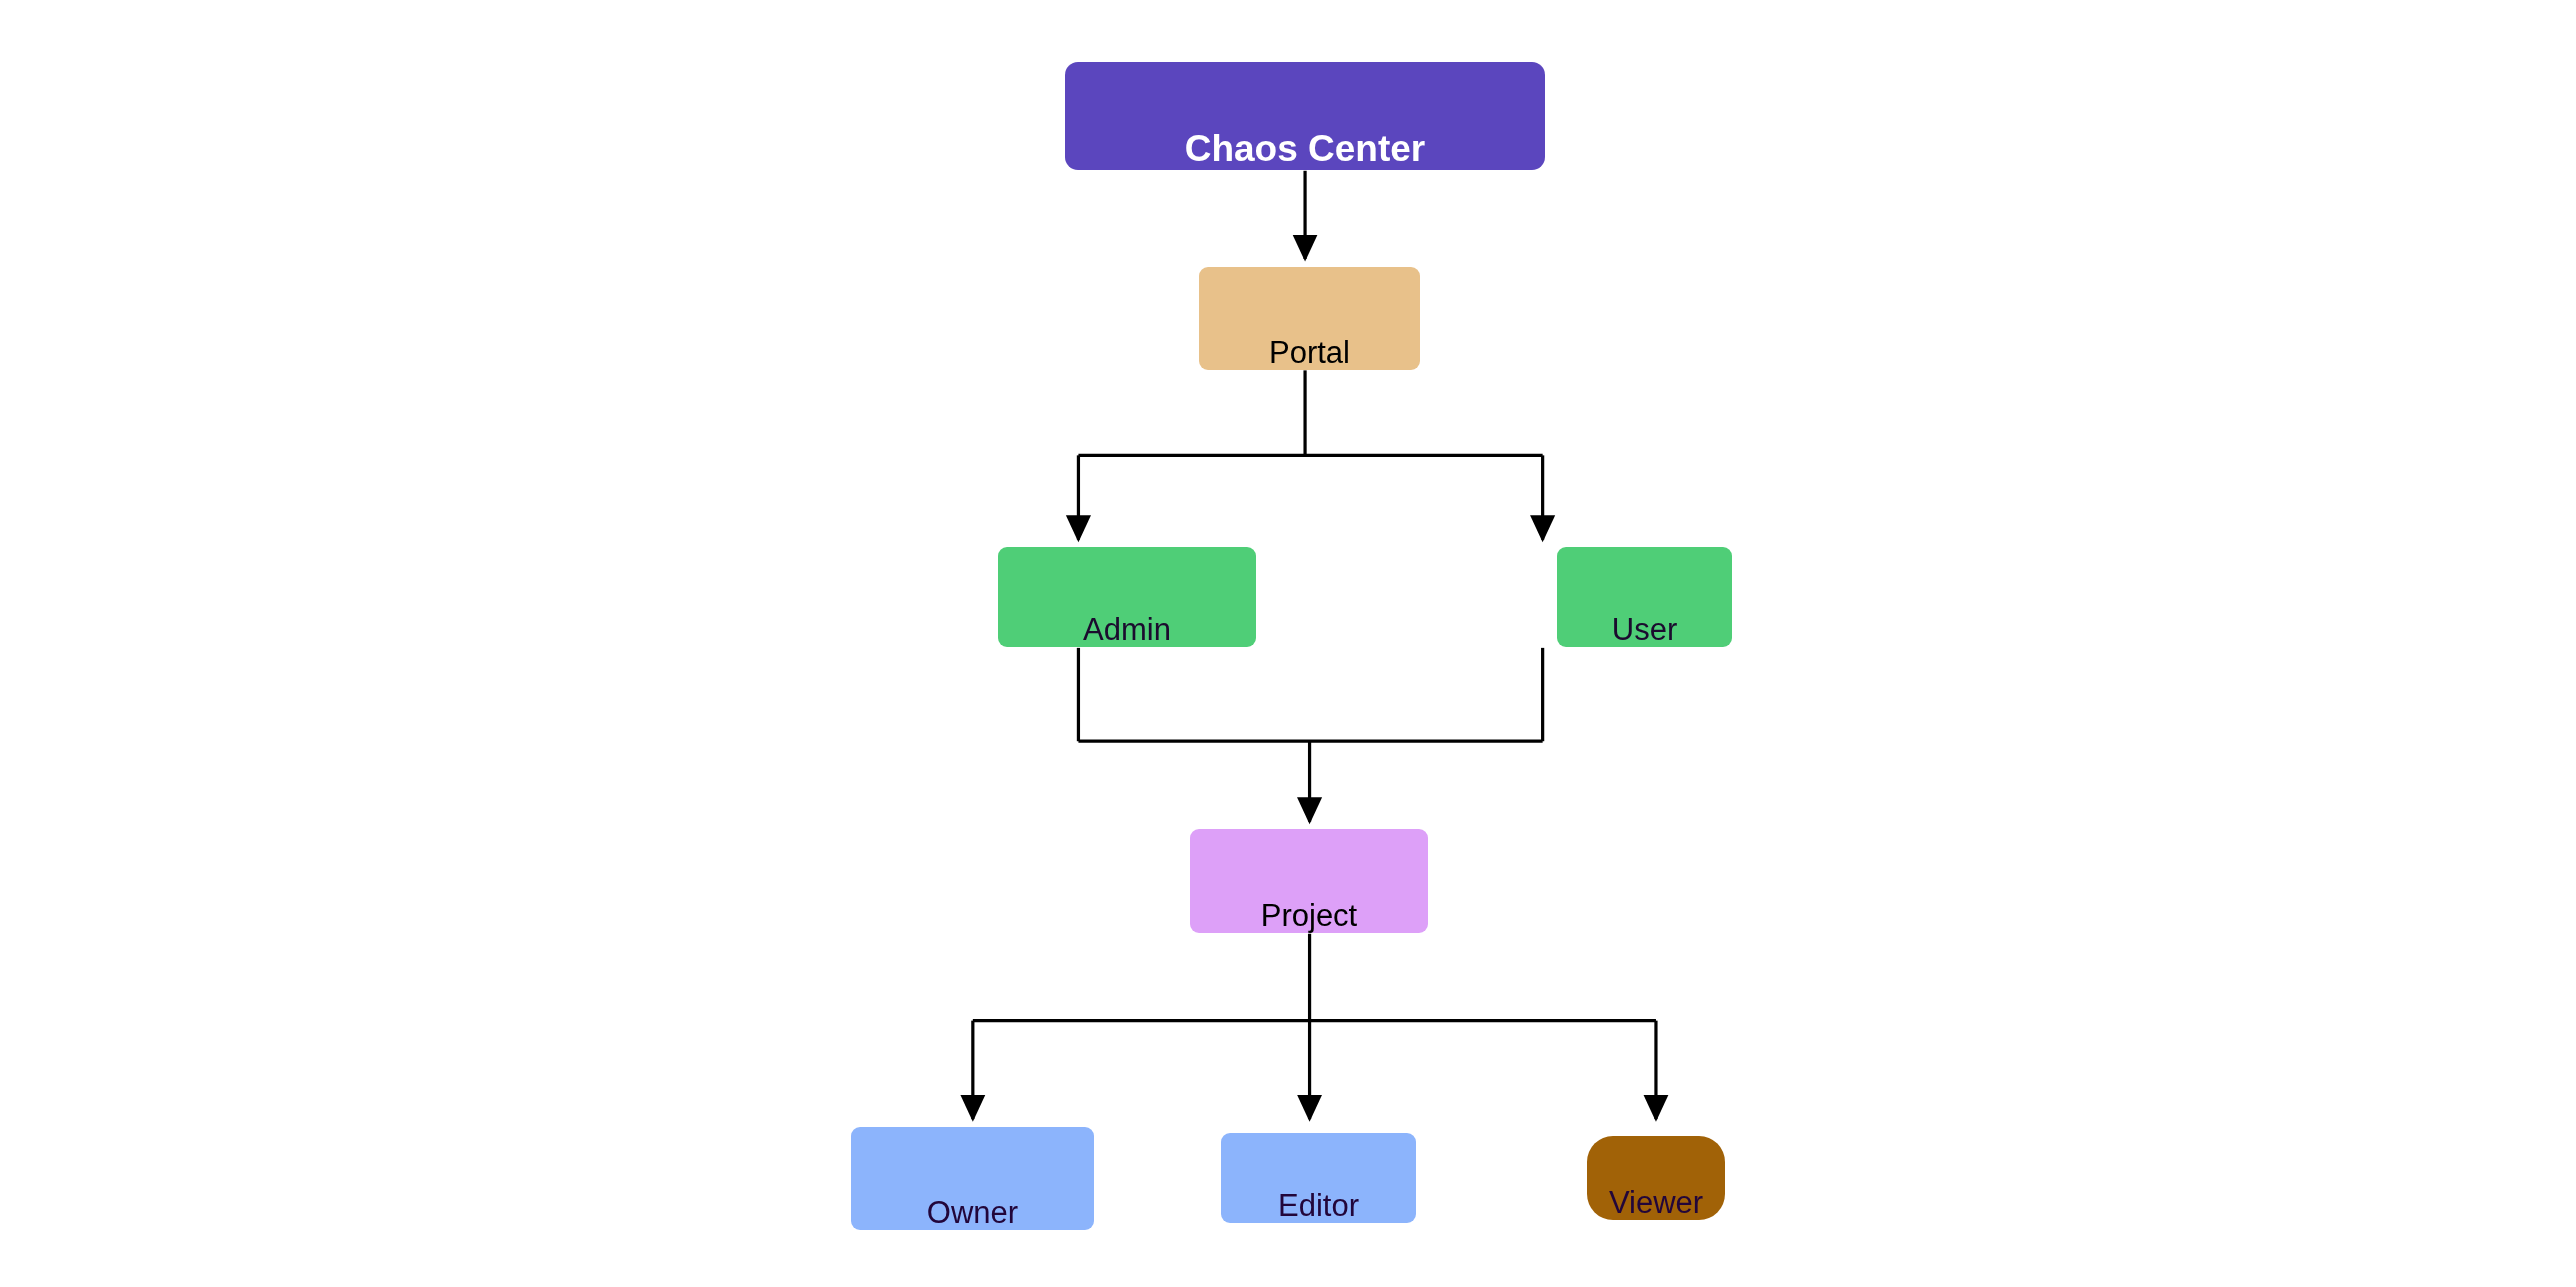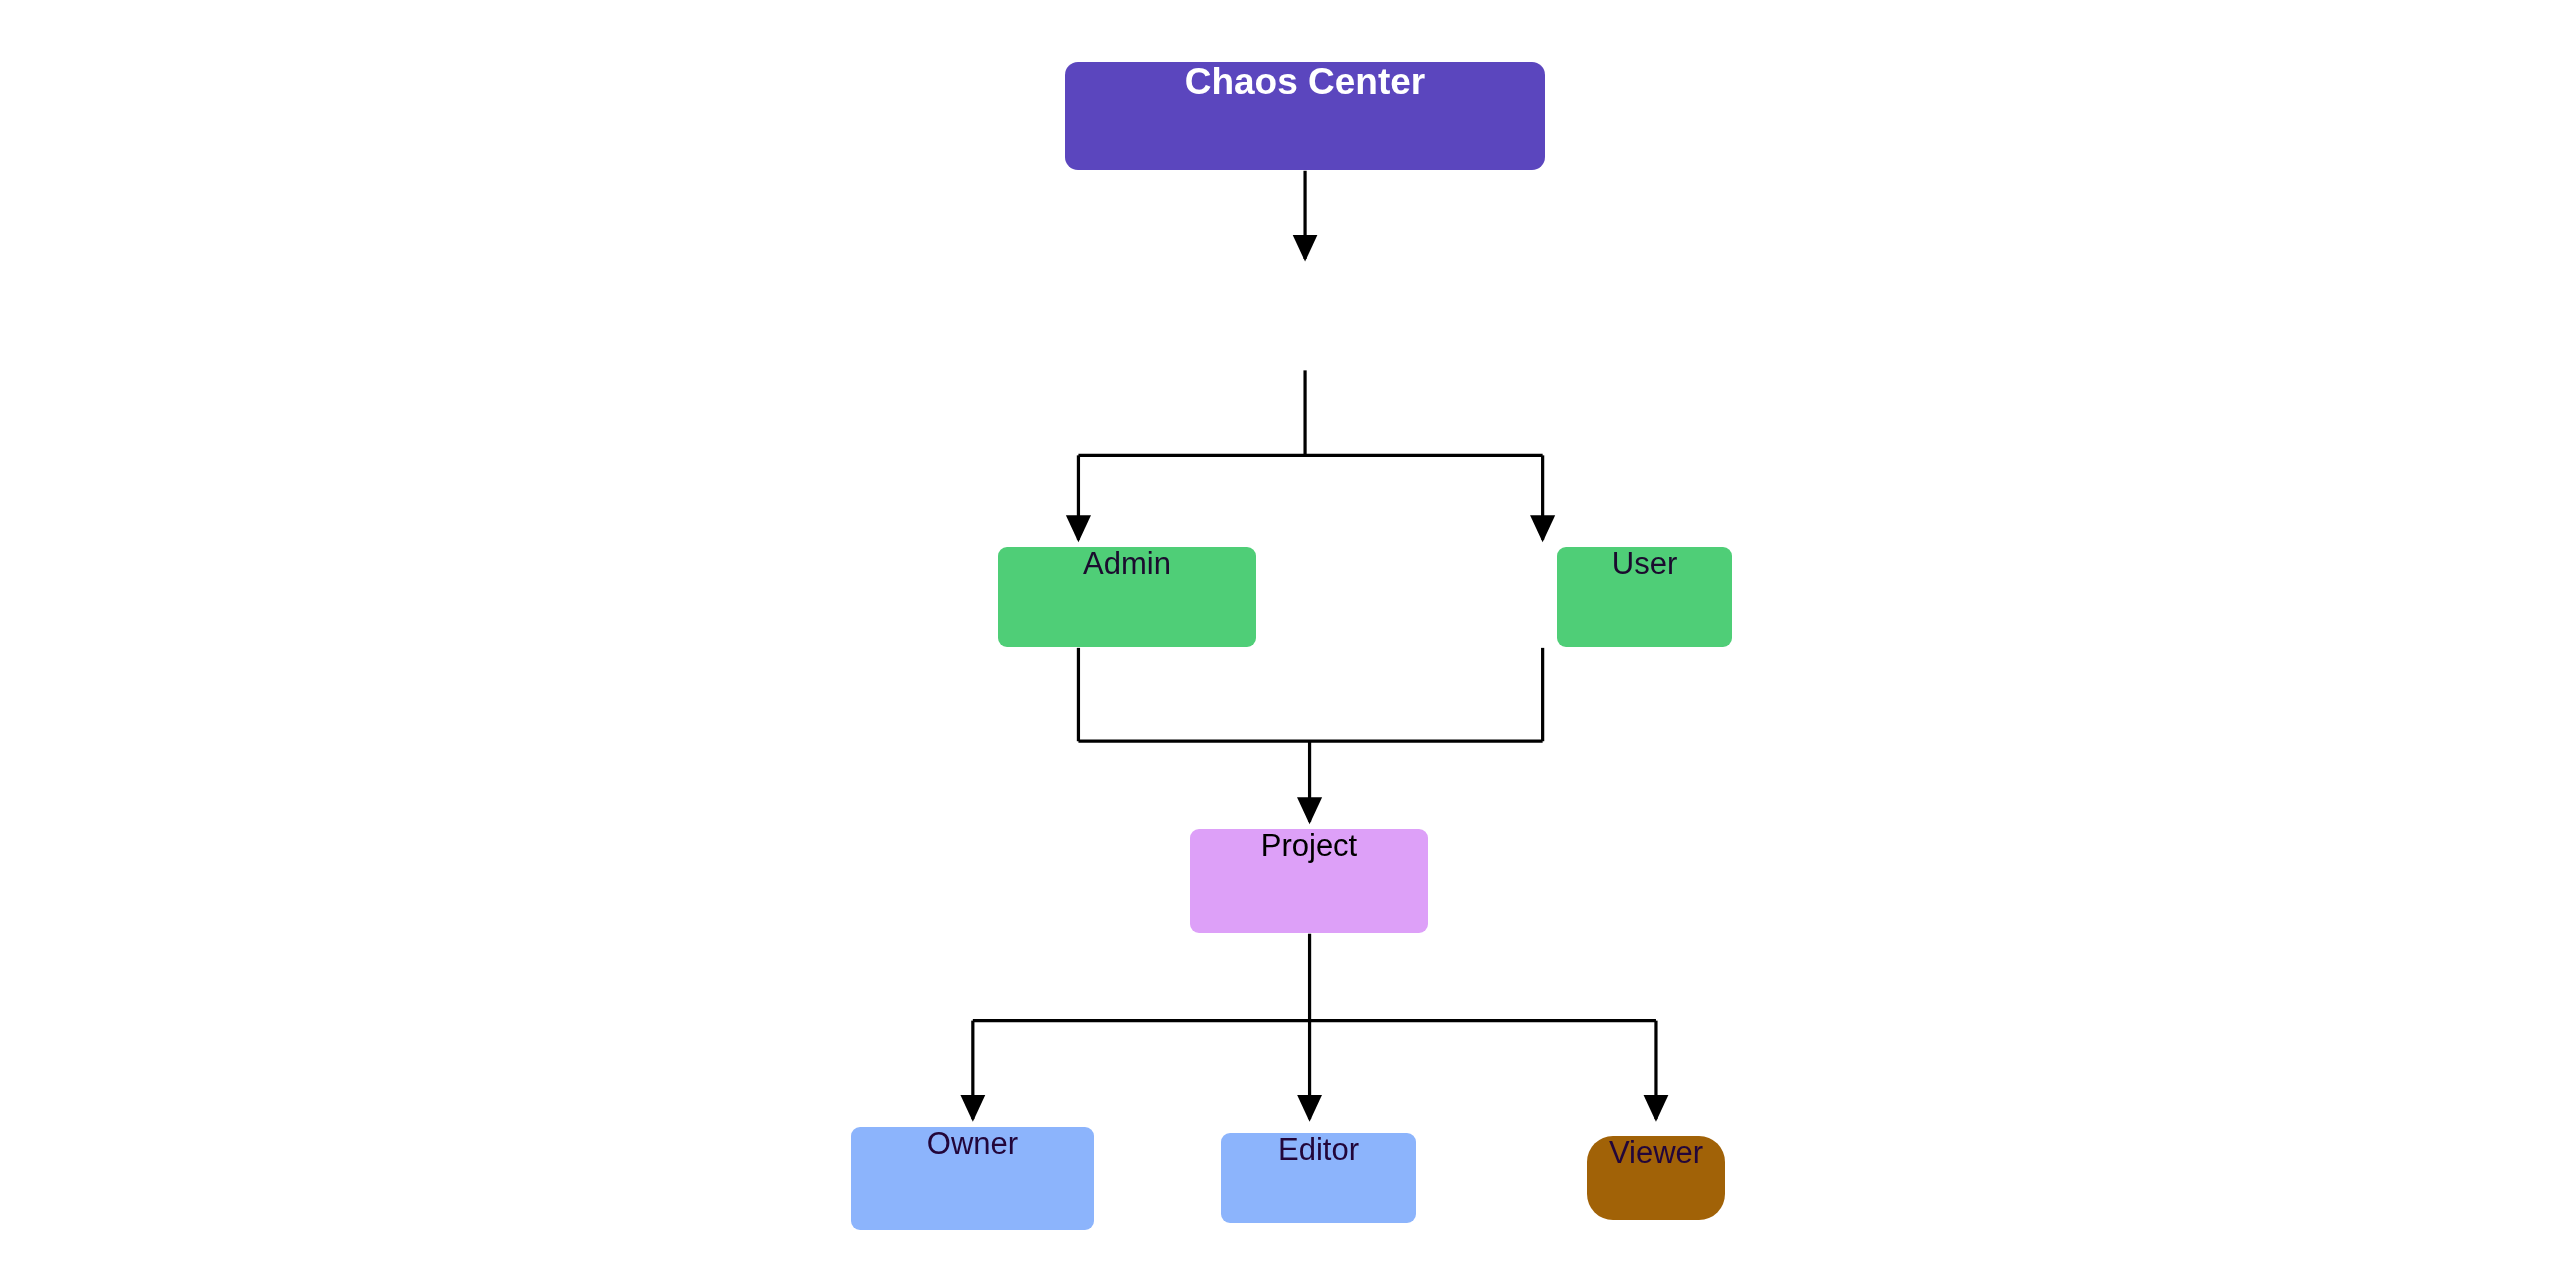--- a/index.html
+++ b/index.html
@@ -23,21 +23,21 @@
     left: 0;
     top: 0;
     width: 2576px;
     height: 1288px;
     pointer-events: none;
   }
   .node {
     position: absolute;
     box-sizing: border-box;
     display: flex;
-    align-items: flex-start;
+    align-items: flex-end;
     justify-content: center;
     border-radius: 9px;
     text-align: center;
     line-height: 1.1;
     white-space: nowrap;
   }
   .node-label {
     display: block;
   }
   
@@ -113,20 +113,23 @@
       <path d="M2034,1585 L2034,1738" marker-end="url(#arrowhead)"></path>
 
       <path d="M2572,1585 L2572,1738" marker-end="url(#arrowhead)"></path>
     </g>
   </svg>
 
   <div class="node n-root" id="node-chaos-center" style="left: 1065px; top: 62px; width: 480px; height: 108px; background: rgb(91, 70, 190); color: rgb(255, 255, 255);">
     <span class="node-label">Chaos Center</span>
   </div>
 
+  <div class="node n-portal" id="node-portal" style="left: 1199px; top: 267px; width: 221px; height: 103px; background: rgb(232, 193, 138); color: rgb(0, 0, 0);">
+    <span class="node-label">Portal</span>
+  </div>
 
   <div class="node n-role" id="node-admin" style="left: 950px; top: 547px; width: 258px; height: 100px; background: rgb(79, 206, 119); color: rgb(27, 11, 46);">
     <span class="node-label">Admin</span>
   </div>
 
   <div class="node n-role" id="node-user" style="left: 1509px; top: 547px; width: 175px; height: 100px; background: rgb(79, 206, 119); color: rgb(27, 11, 46);">
     <span class="node-label">User</span>
   </div>
 
   <div class="node n-project" id="node-project" style="left: 1190px; top: 829px; width: 238px; height: 104px; background: rgb(221, 160, 248); color: #000000;">

